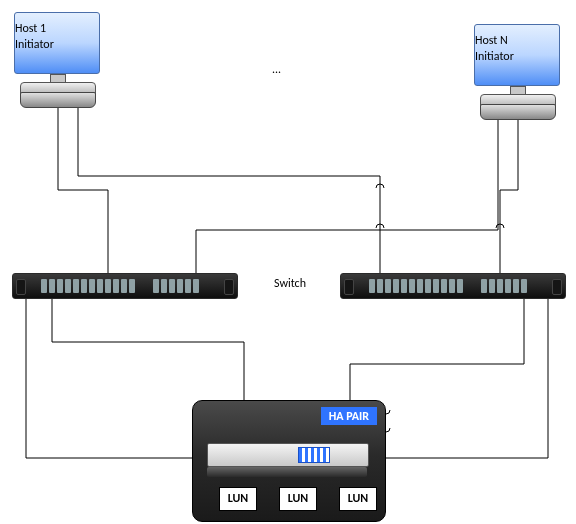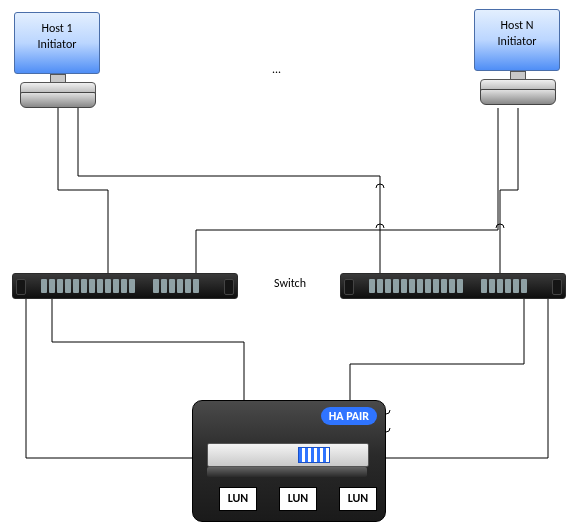--- a/index.html
+++ b/index.html
@@ -4,21 +4,21 @@
 <style>
 html,body{margin:0;padding:0}
 body{font-family:Calibri,"Segoe UI",Arial,sans-serif;font-size:12px;color:#000;
      width:576px;height:524px;position:relative;background:#fff;overflow:hidden}
 .region{position:absolute}
 svg{position:absolute;top:0;left:0;pointer-events:none}
 
 
 .mon-screen{position:absolute;width:86px;height:62px;border:1px solid #4a6ea9;
   border-radius:3px;background:linear-gradient(to bottom,#e3effe 0%,#bbd6ff 50%,#4f8ef6 100%);
-  text-align:center;padding-top:8px;box-sizing:border-box;color:#000;line-height:1.3}
+  padding-top:8px;box-sizing:border-box;color:#000;line-height:1.3}
 .mon-neck{position:absolute;width:14px;height:8px;background:#c8c8c8;border:1px solid #555;
   left:36px;top:62px}
 .mon-stand{position:absolute;width:74px;height:10px;left:6px;top:70px;border:1px solid #555;
   border-radius:4px 4px 0 0;
   background:linear-gradient(to bottom,#f0f0f0 0%,#bbb 100%)}
 .mon-kb{position:absolute;width:74px;height:14px;left:6px;top:80px;border:1px solid #444;
   border-radius:2px 2px 6px 6px;
   background:linear-gradient(to bottom,#e0e0e0 0%,#888 100%)}
 
 
@@ -26,21 +26,21 @@
   border:1px solid #2a2a2a;border-radius:3px}
 .switch .cluster{position:absolute;top:5px;height:14px;display:flex;gap:2px}
 .switch .cluster span{width:6px;height:14px;background:#8fa1a5;border-radius:1px}
 .switch .psu{position:absolute;top:5px;width:8px;height:14px;background:#151515;border:1px solid #444;border-radius:2px}
 
 
 .chassis{position:absolute;width:192px;height:120px;
   border:1px solid #000;border-radius:10px;
   background:linear-gradient(to bottom,#4a4a4a 0%,#2a2a2a 45%,#1a1a1a 100%)}
 .hapair{position:absolute;right:8px;top:6px;background:#2f74ff;color:#fff;font-weight:700;
-  padding:2px 8px;border-radius:9px}
+  padding:2px 8px;border-radius:0}
 .netapp-module{position:absolute;left:14px;top:42px;width:160px;height:22px;
   background:linear-gradient(to bottom,#f4f4f4,#c9c9c9);border:1px solid #555;border-radius:2px}
 .netapp-module .logo{position:absolute;left:90px;top:3px;width:30px;height:14px;
   background:repeating-linear-gradient(90deg,#2f74ff 0 3px,#fff 3px 6px);
   border:1px solid #1850c8}
 .drive-row{position:absolute;left:14px;top:66px;width:160px;height:10px;
   background:linear-gradient(to bottom,#666,#2a2a2a);border-radius:2px}
 .lun-row{position:absolute;left:26px;bottom:10px;display:flex;gap:22px}
 .lun{width:36px;height:22px;background:#fff;border:1px solid #000;text-align:center;
   font-weight:600;line-height:20px}
@@ -77,21 +77,21 @@
 <div class="region" style="left:14px;top:12px;width:88px;height:96px">
   <div class="mon-screen">
     <div>Host 1</div>
     <div>Initiator</div>
   </div>
   <div class="mon-neck"></div>
   <div class="mon-stand"></div>
   <div class="mon-kb"></div>
 </div>
 
-<div class="region" style="left:474px;top:9px;width:88px;height:84px">
+<div class="region" style="left:474px;top:24px;width:88px;height:84px">
   <div class="mon-screen">
     <div>Host N</div>
     <div>Initiator</div>
   </div>
   <div class="mon-neck"></div>
   <div class="mon-stand"></div>
   <div class="mon-kb"></div>
 </div>
 
 <div class="lbl" style="left:272px;top:62px">...</div>

